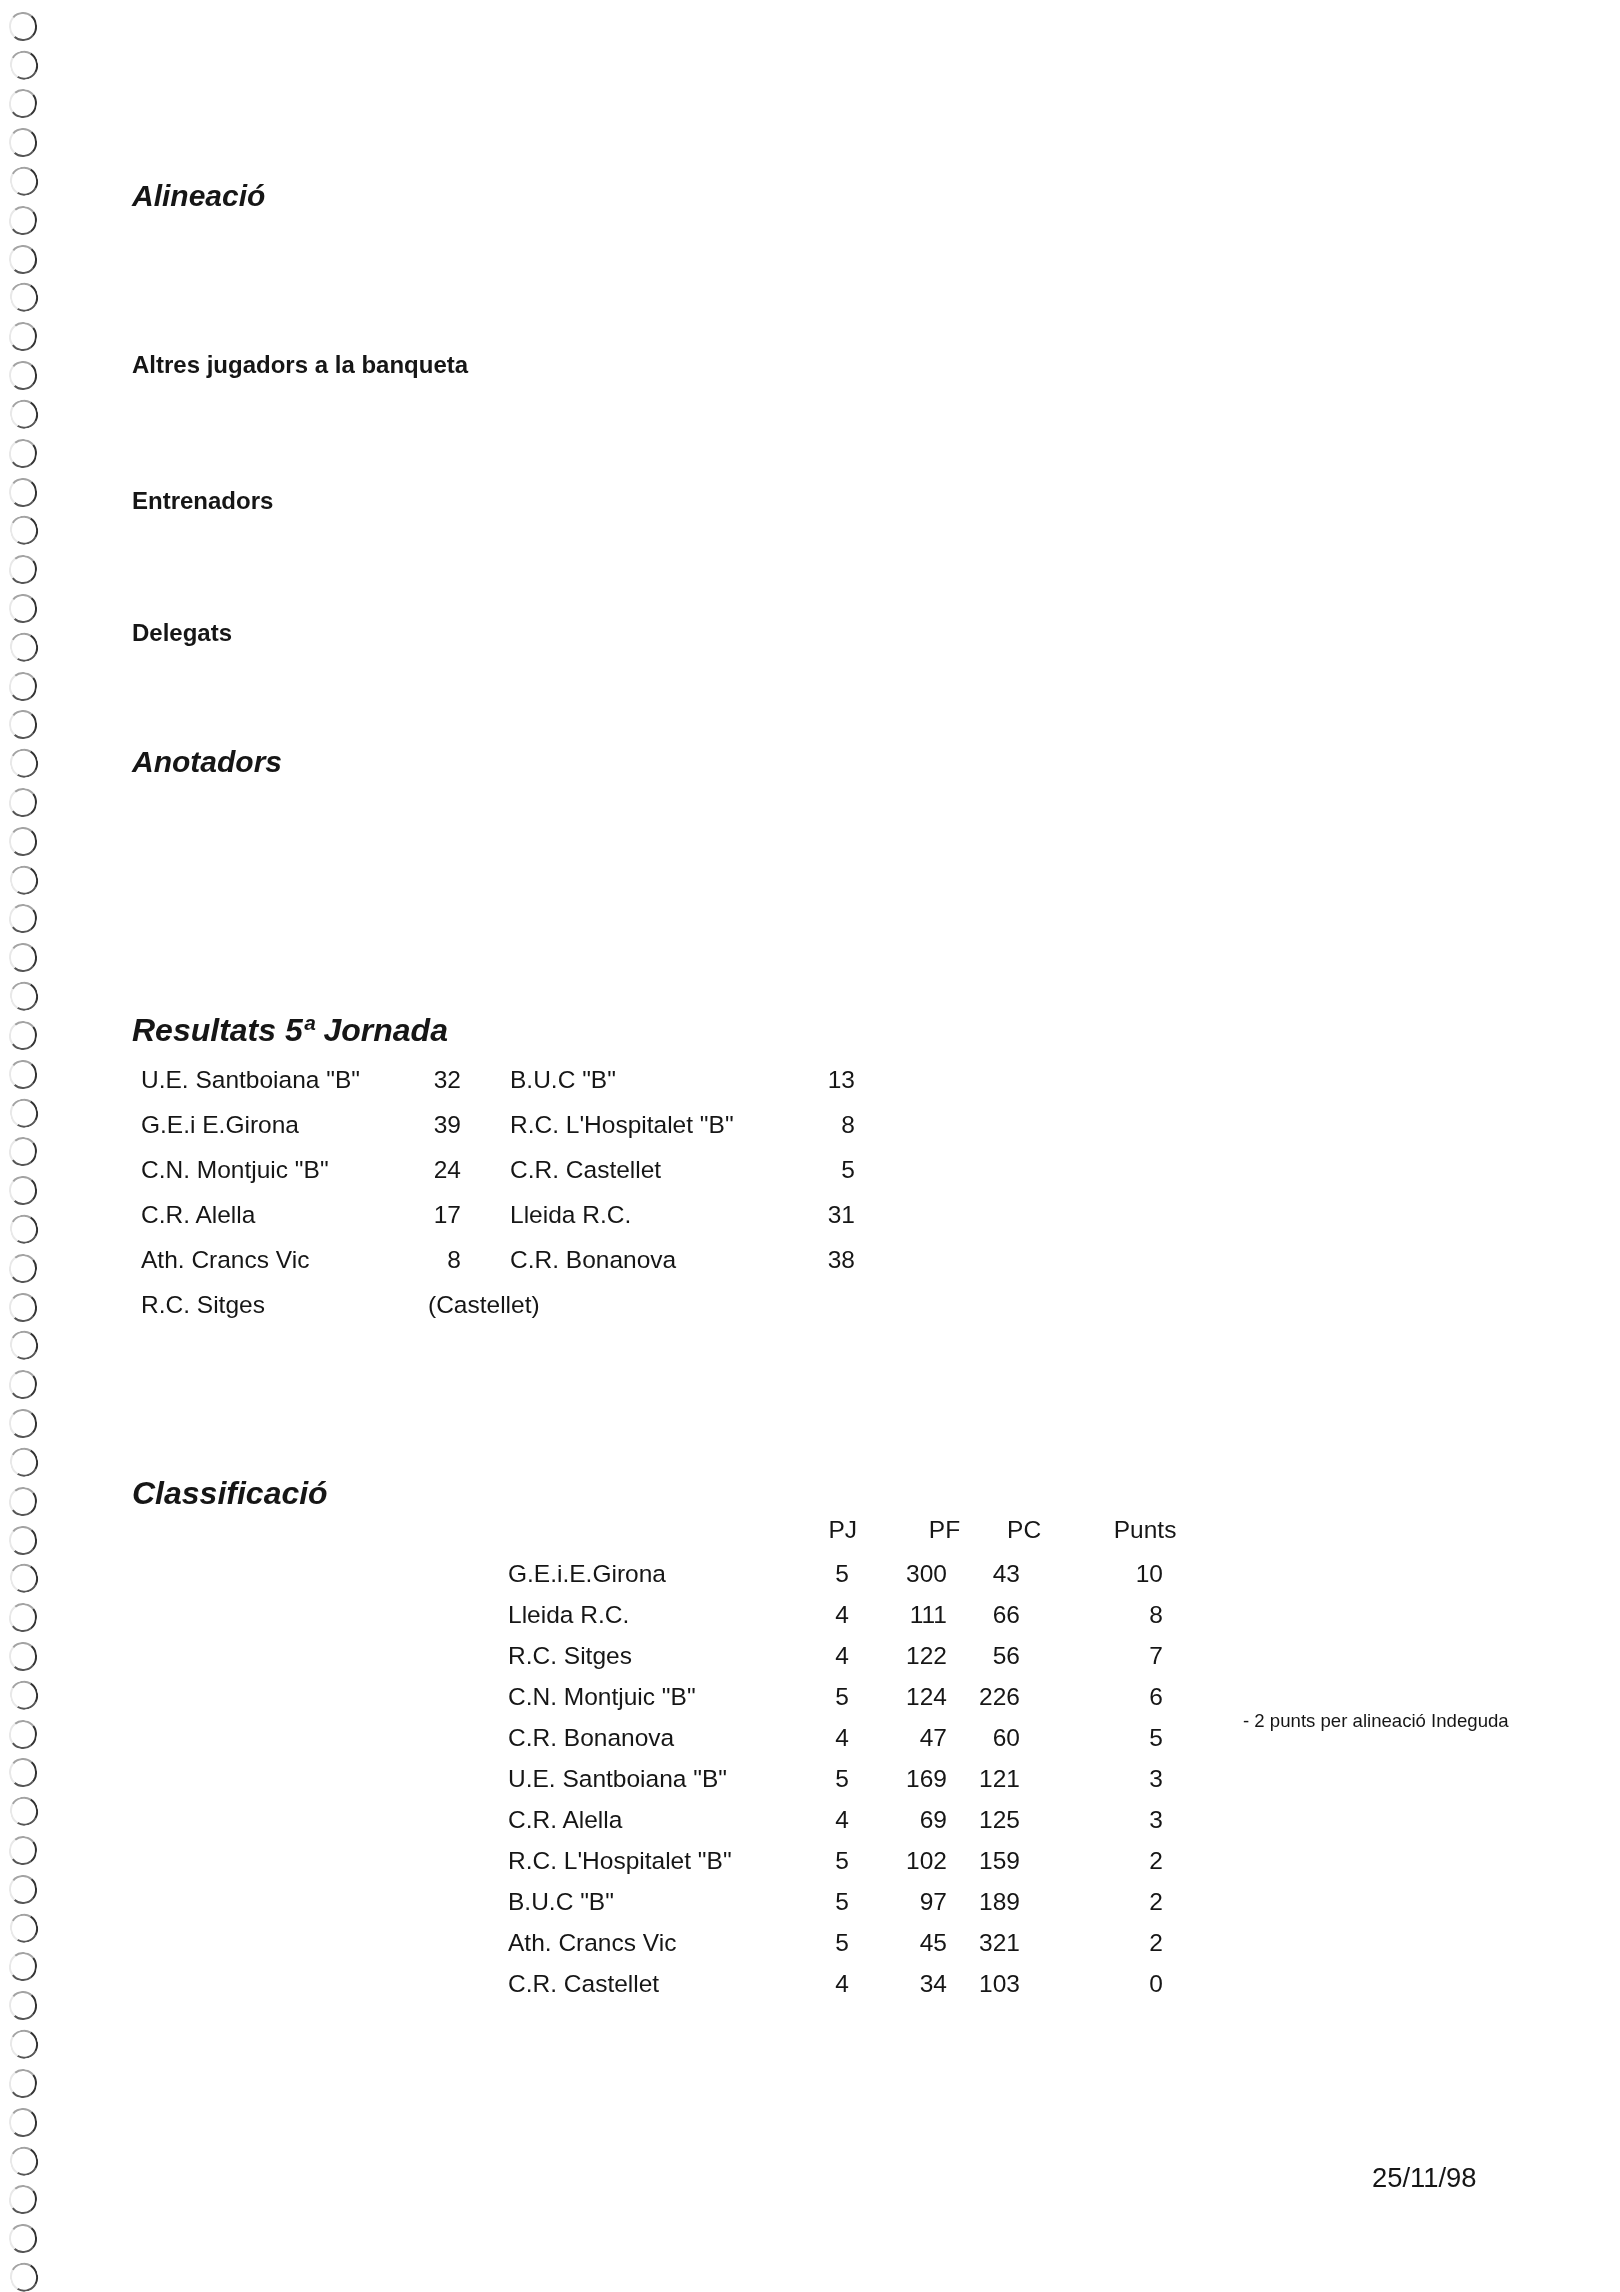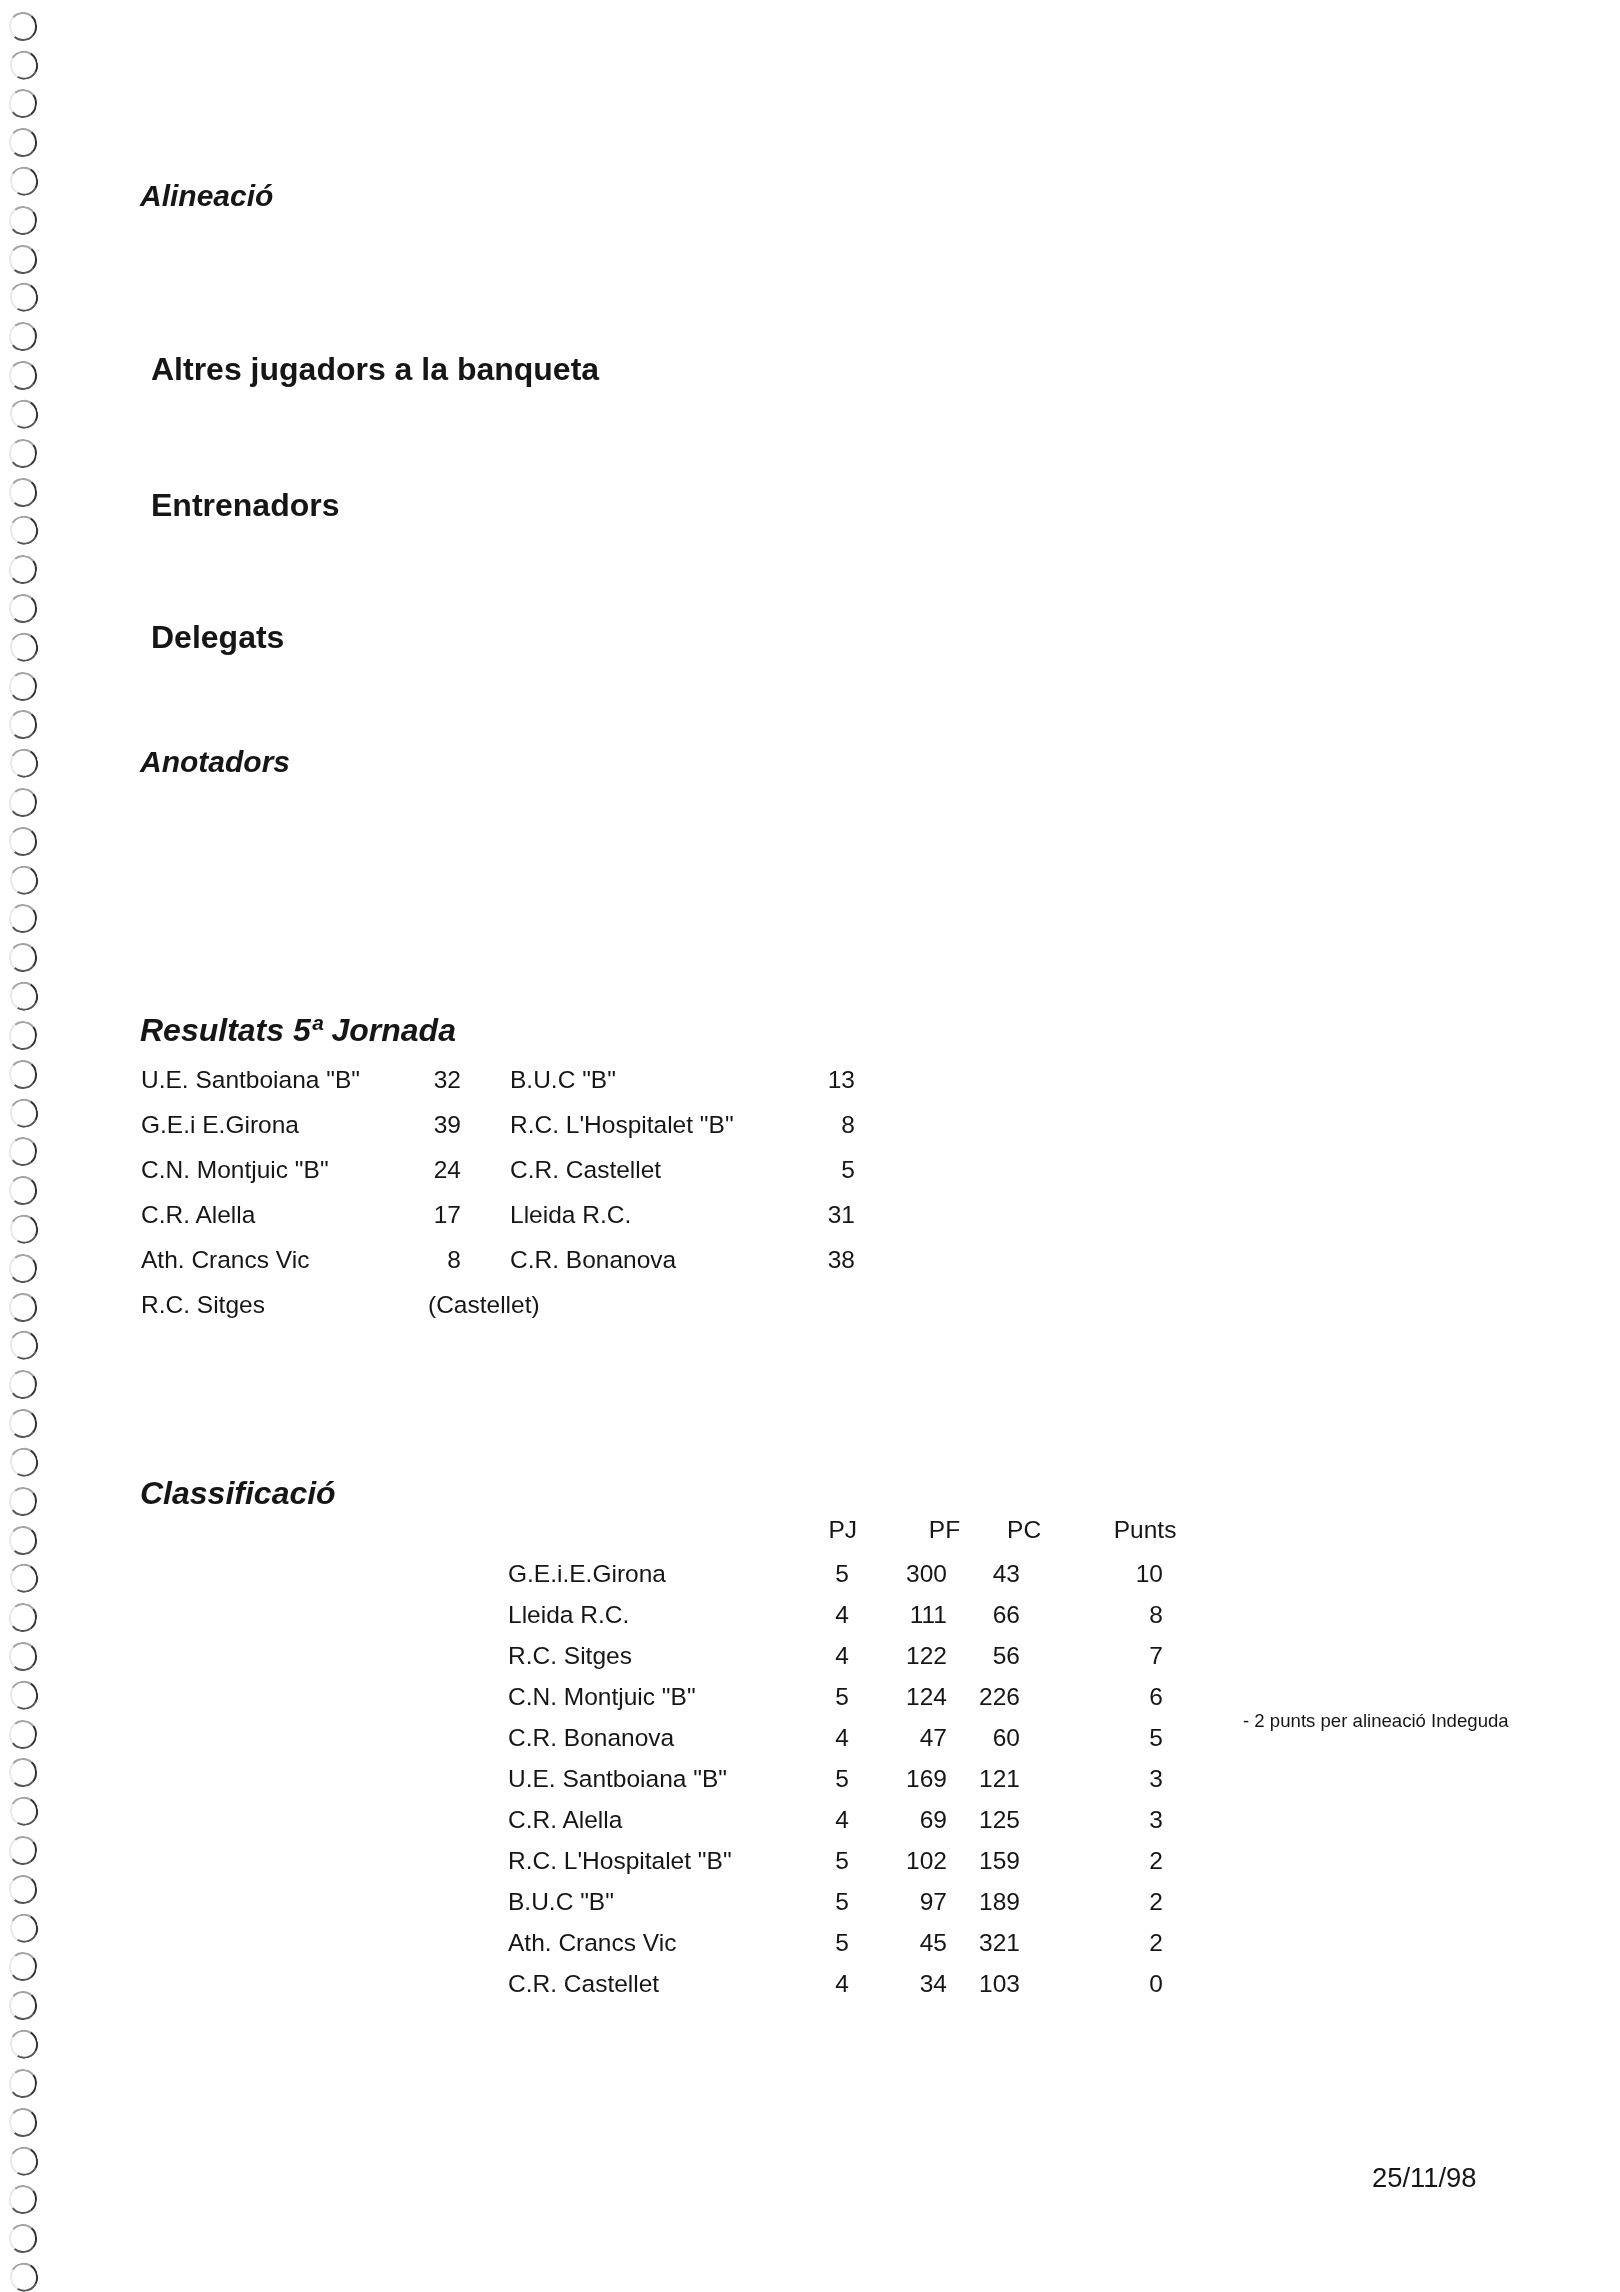--- a/index.html
+++ b/index.html
@@ -19,22 +19,22 @@
     border-right:2.9px solid #1c1c1c;
     border-bottom-color:#444444;
     border-top-color:#9a9a9a;
     border-left-color:#e6e6e6;
     opacity:.9;
   }
   .h0{transform:rotate(-4deg);}
   .h1{transform:rotate(-14deg) translateX(1px);}
   .h2{transform:rotate(7deg);}
   
-  .heading{position:absolute;left:140px;font-weight:bold;white-space:nowrap;}
-  .hd-plain{font-size:32px;margin-left:11px;}
+  .heading{position:absolute;left:132px;font-weight:bold;white-space:nowrap;}
+  .hd-plain{font-size:24px;}
   .hd-italic{font-style:italic;}
   
   .results{position:absolute;left:141px;top:1057px;width:714px;font-size:24.5px;line-height:45px;}
   .rrow{display:grid;grid-template-columns:251px 69px 311px 83px;}
   .rrow .s1{text-align:right;}
   .rrow .t2{padding-left:49px;}
   .rrow .s2{text-align:right;}
   .descansa{grid-column:2 / 4;text-align:left;margin-left:36px;}
   
   .cls-grid{display:grid;grid-template-columns:274px 67px 98px 73px 143px;gap:8px;}

